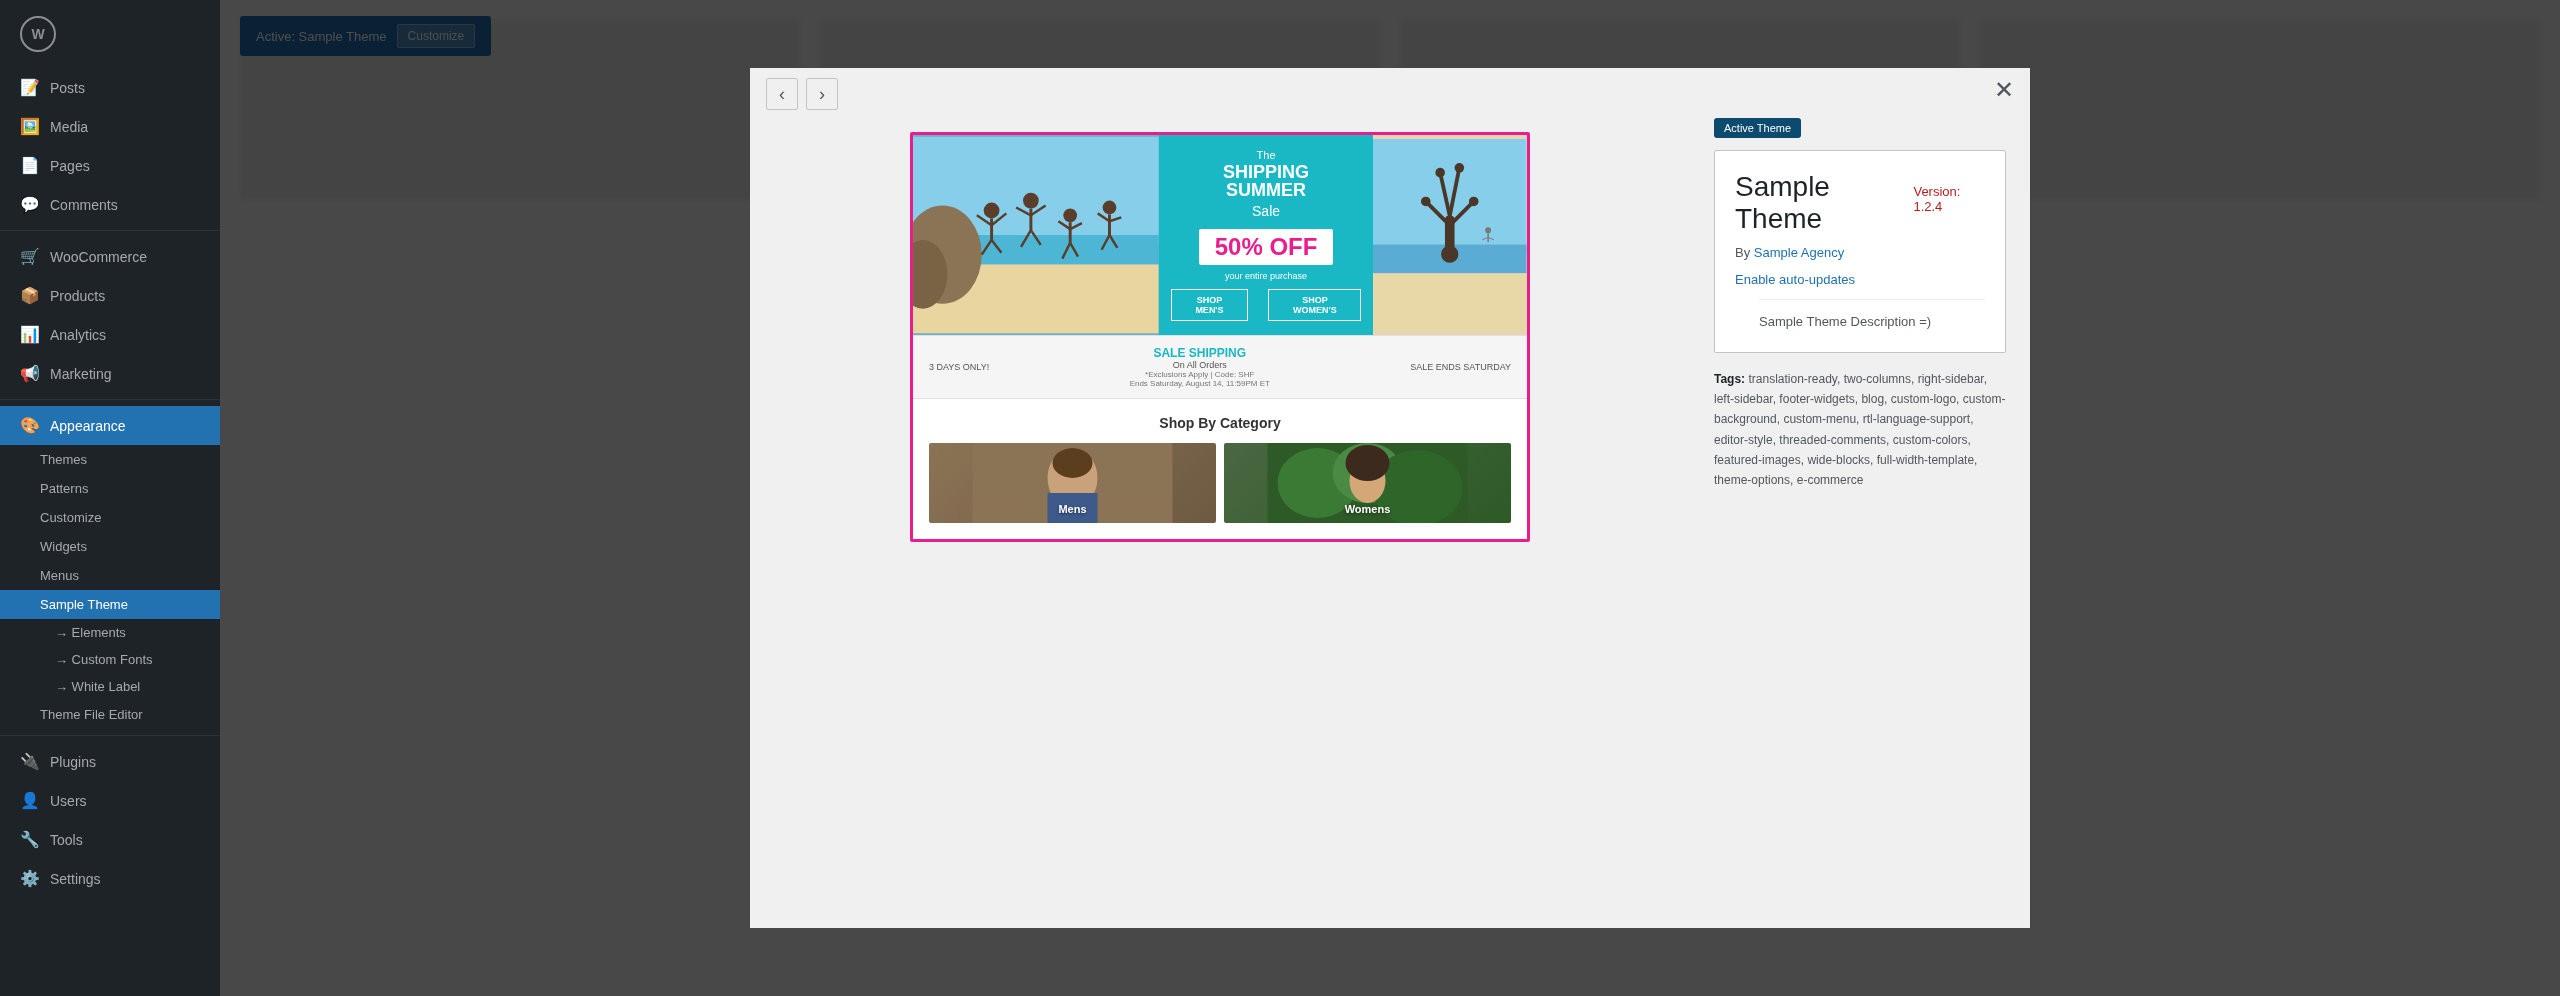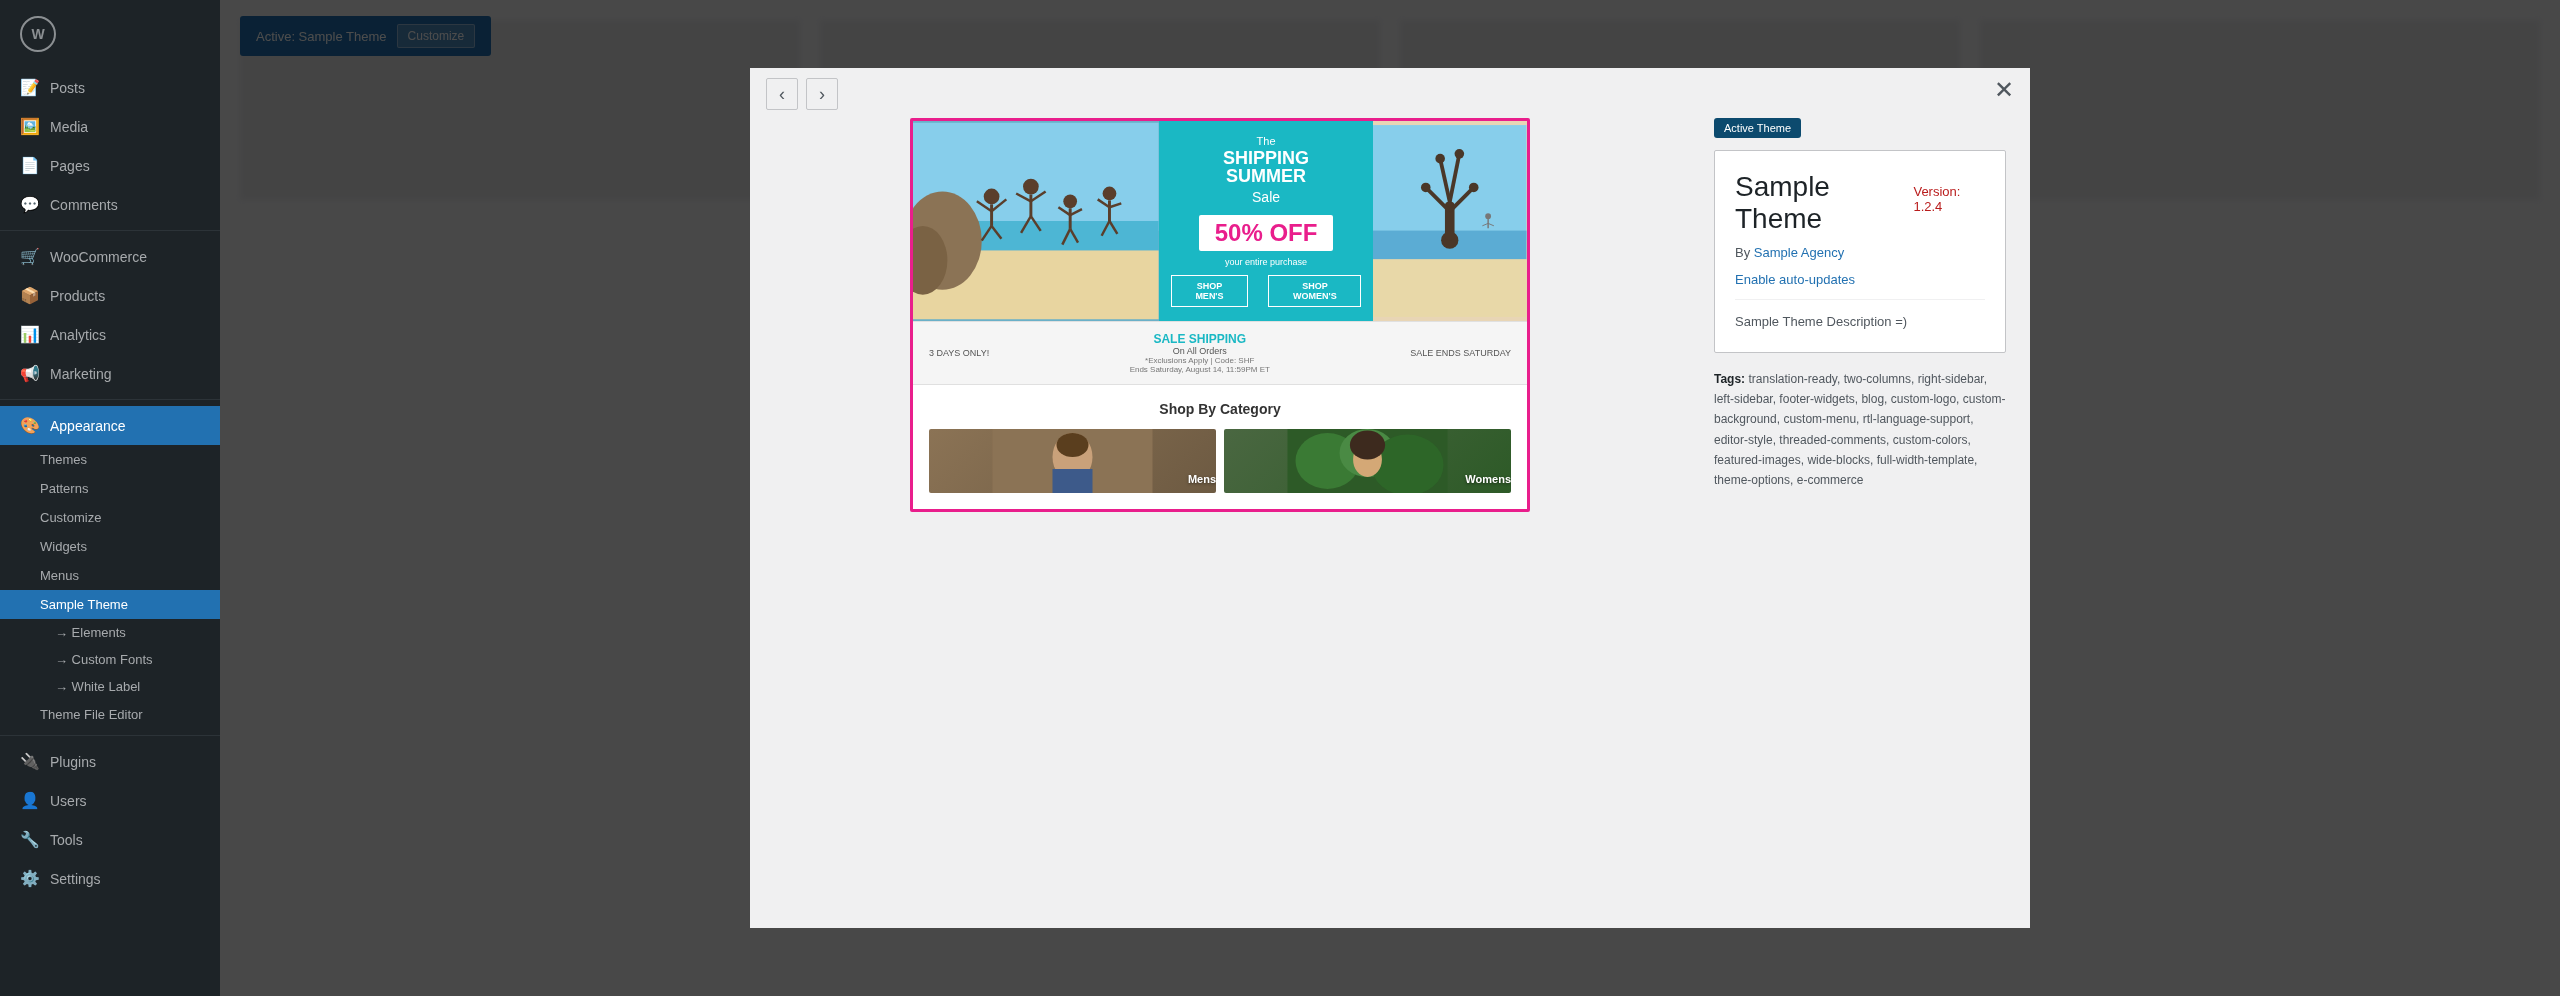--- a/index.html
+++ b/index.html
@@ -165,21 +165,21 @@
       align-items: center;
       justify-content: center;
       font-size: 18px;
       color: #50575e;
       border-radius: 2px;
     }
 
     
     .preview-pane {
       flex: 1;
-      padding: 50px 20px 20px 20px;
+      padding: 64px 20px 20px 20px;
       display: flex;
       align-items: flex-start;
       justify-content: center;
       overflow: hidden;
     }
     .preview-frame {
       width: 620px;
       border: 3px solid #e91e8c;
       background: #fff;
       overflow: hidden;
@@ -258,27 +258,27 @@
       font-weight: 700;
       margin-bottom: 12px;
       color: #333;
     }
     .cat-grid {
       display: grid;
       grid-template-columns: 1fr 1fr;
       gap: 8px;
     }
     .cat-item {
-      height: 64px;
+      height: 80px;
       border-radius: 2px;
       position: relative;
       overflow: hidden;
       display: flex;
       align-items: flex-end;
-      justify-content: flex-end;
+      justify-content: center;
       padding-bottom: 8px;
     }
     .cat-item.mens { background: linear-gradient(135deg, #8b7355 0%, #6d5a42 100%); }
     .cat-item.womens { background: linear-gradient(135deg, #4a6741 0%, #2d5a27 100%); }
     .cat-label {
       color: #fff;
       font-size: 11px;
       font-weight: 700;
       text-shadow: 0 1px 3px rgba(0,0,0,0.5);
     }
@@ -337,20 +337,21 @@
       font-size: 13px;
       text-decoration: none;
       margin-bottom: 12px;
     }
     .theme-desc {
       font-size: 13px;
       color: #50575e;
       line-height: 1.5;
       padding-top: 12px;
       border-top: 1px solid #f0f0f1;
+      margin-left: 24px;
     }
     .theme-tags {
       font-size: 12px;
       color: #50575e;
       line-height: 1.7;
     }
     .theme-tags strong { color: #1d2327; }
 
     
     #sidebar::-webkit-scrollbar { width: 4px; }

